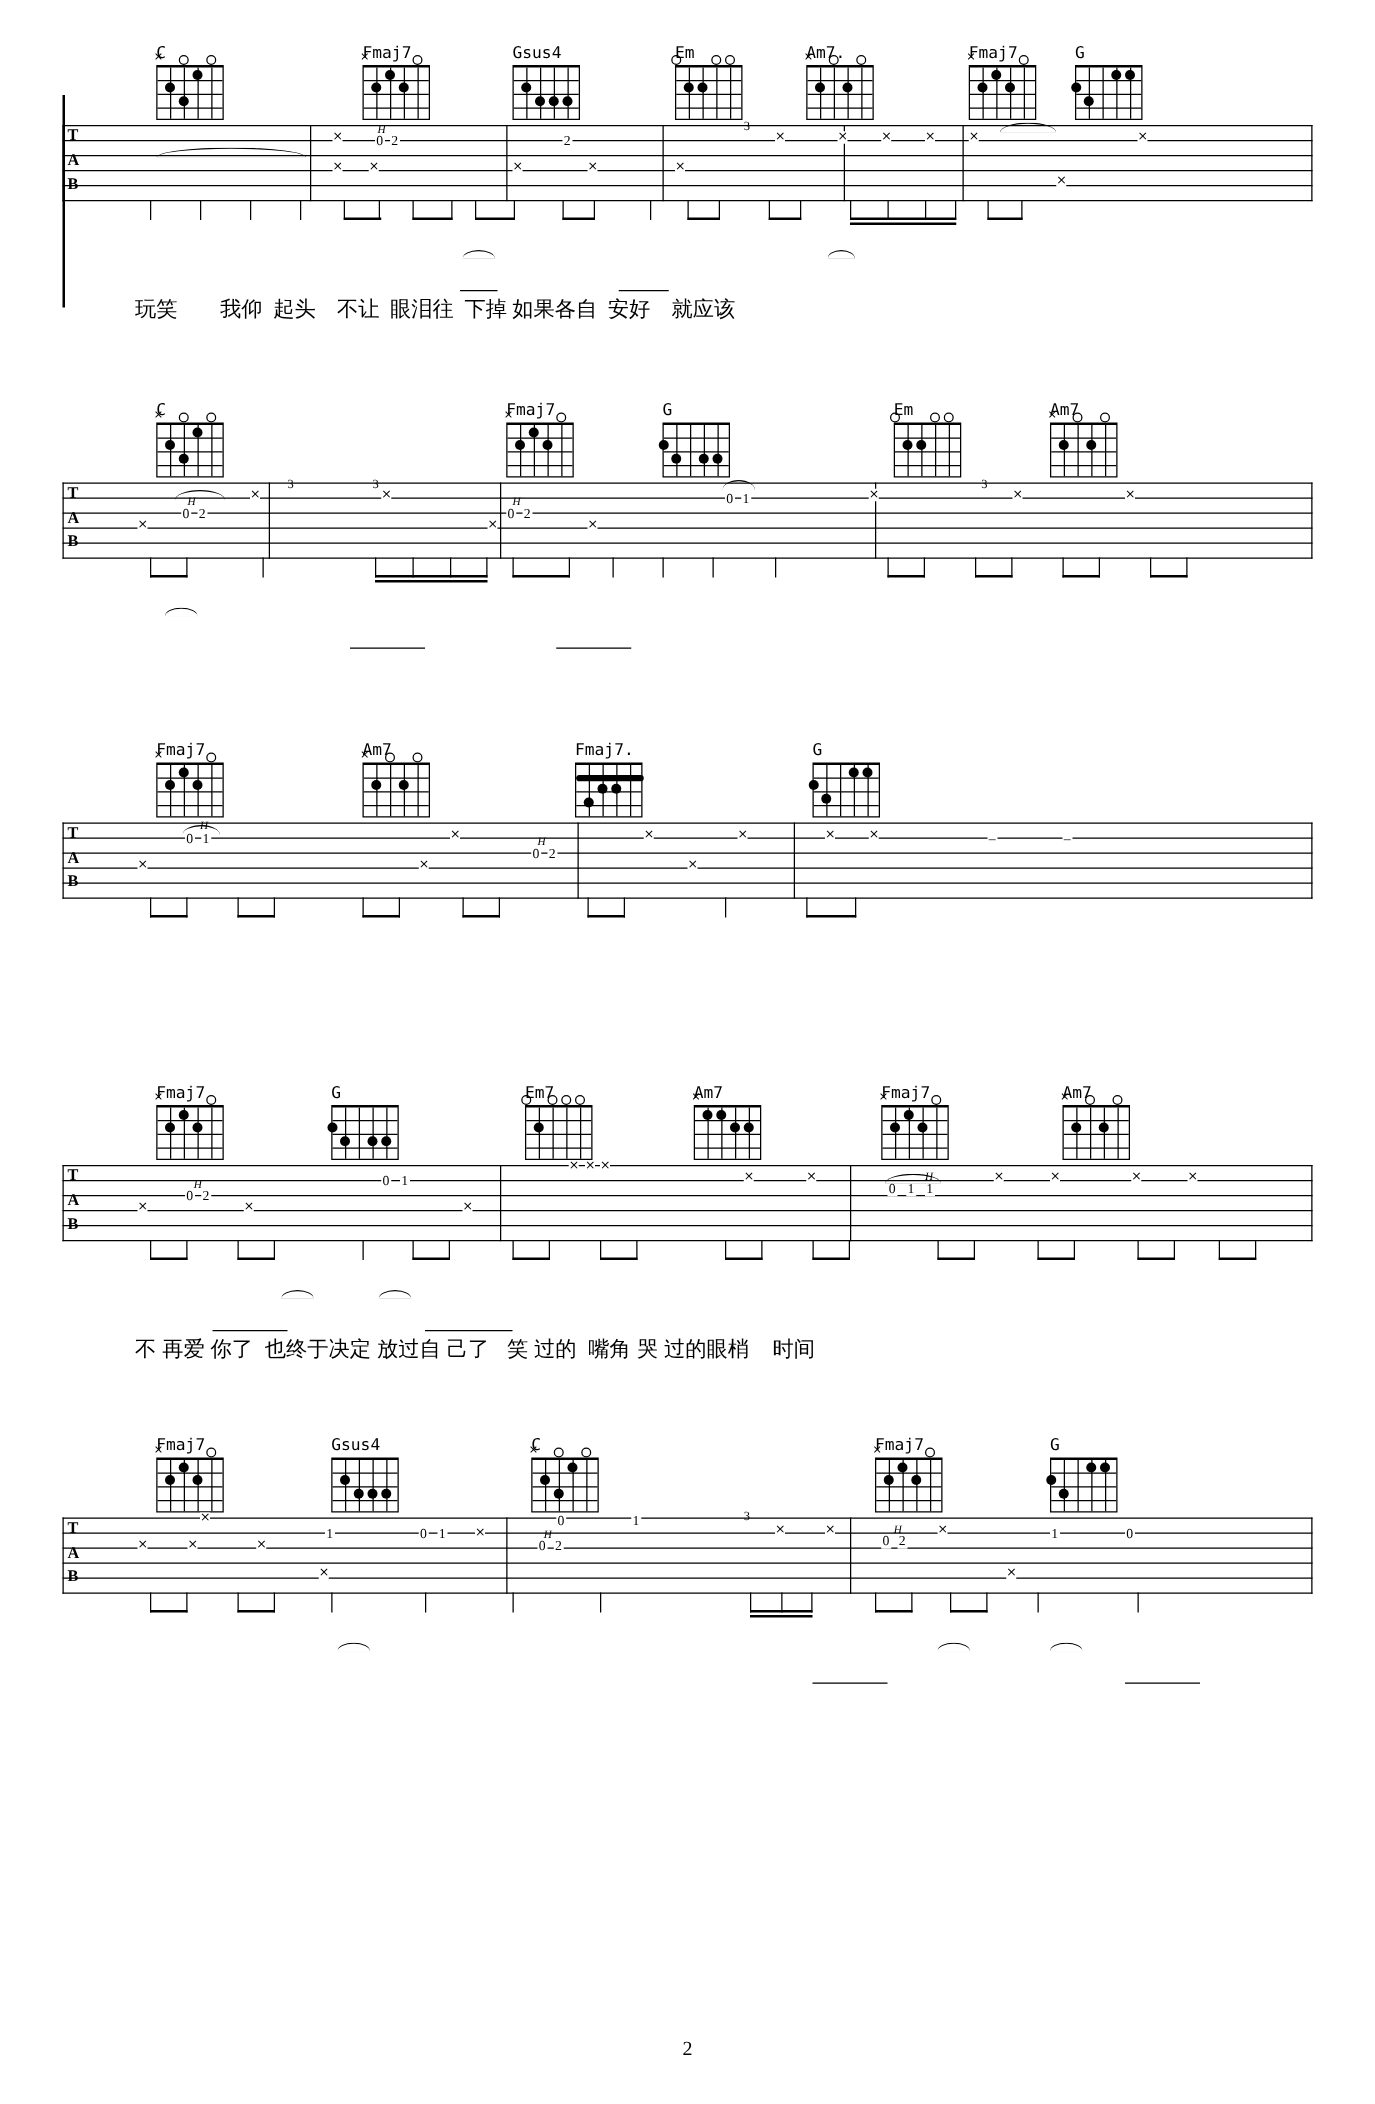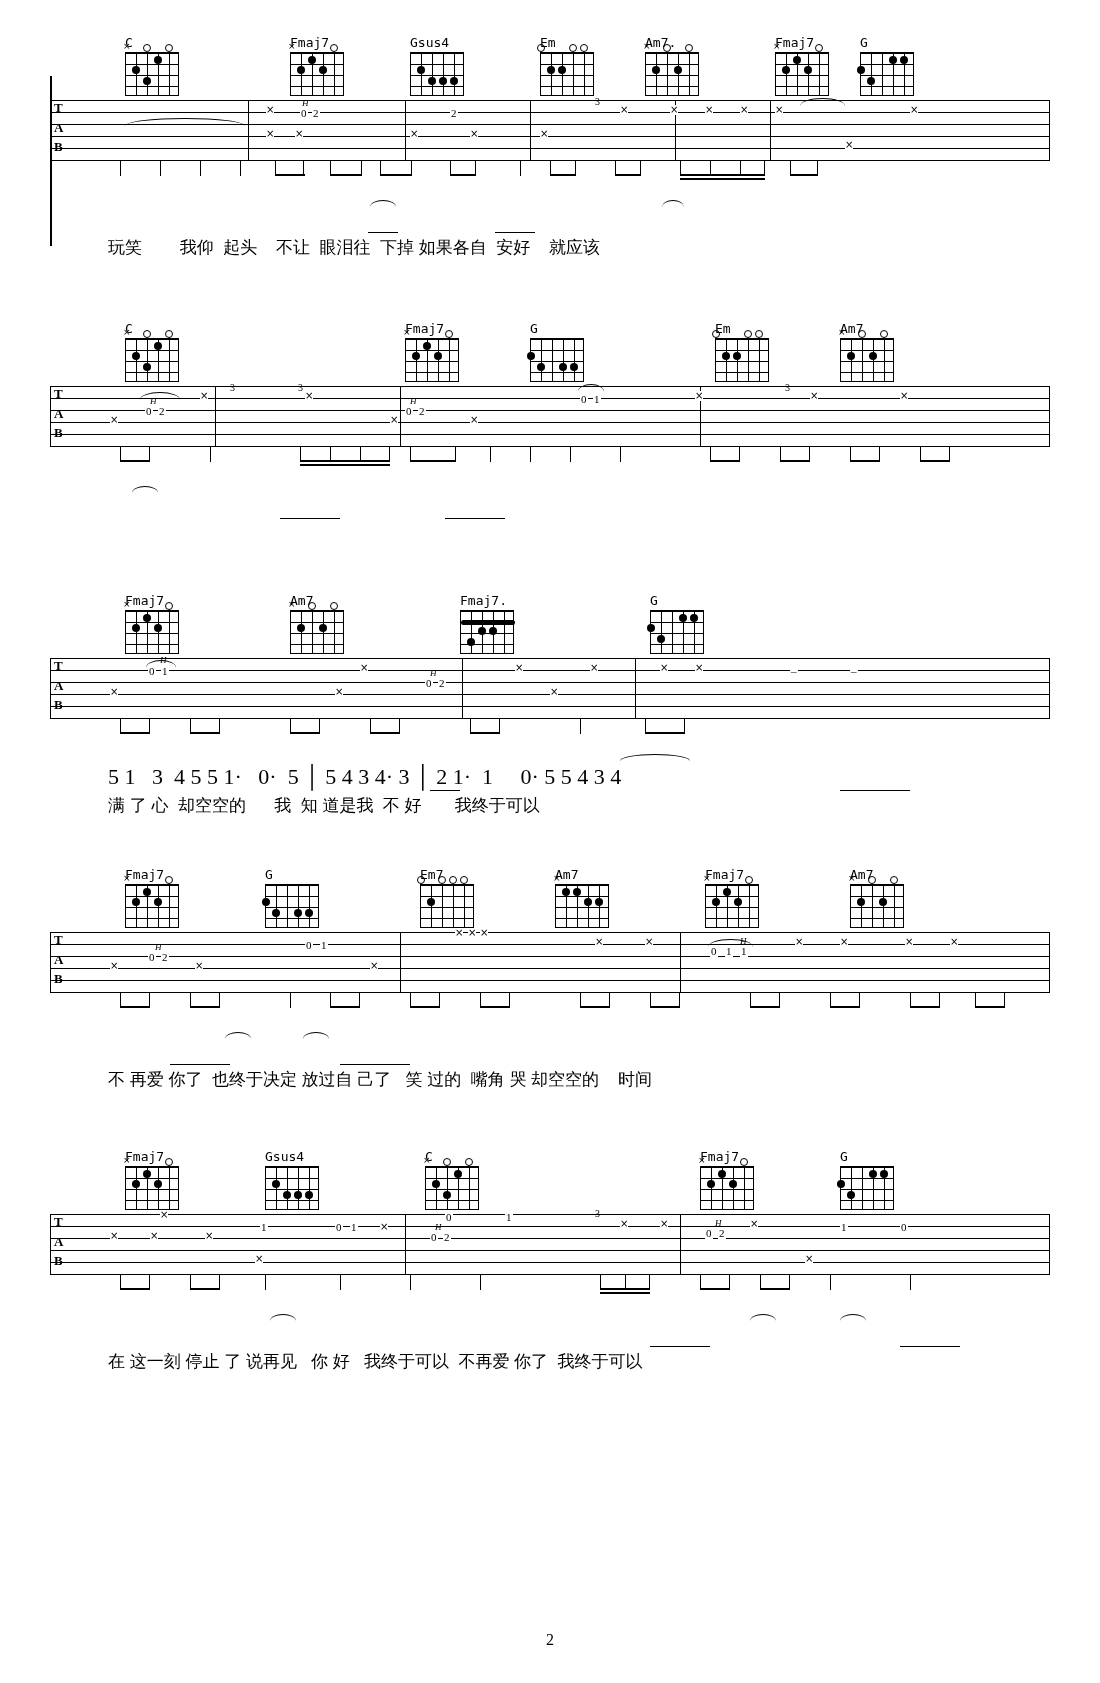--- a/index.html
+++ b/index.html
@@ -418,21 +418,21 @@
       <div class="stem" style="left:660px;top:60px"></div>
       <div class="stem" style="left:690px;top:60px"></div>
       <div class="stem" style="left:714px;top:60px"></div>
       <div class="stem" style="left:740px;top:60px"></div>
       <div class="beam" style="left:740px;top:74px;width:28px"></div>
       <div class="stem" style="left:767px;top:60px"></div>
     </div>
 
     <div class="melody" style="margin-top:18px;">
       <div class="leftbrace" style="left:0px;top:-128px;height:170px;"></div>
-      <div class="lyrics" style="left:58px;">玩笑        我仰  起头    不让  眼泪往  下掉 如果各自  安好    就应该</div>
+      <div class="lyrics" style="left:58px;font-family:Liberation Serif, serif;">玩笑        我仰  起头    不让  眼泪往  下掉 如果各自  安好    就应该</div>
       <div class="mslur" style="left:320px;top:-4px;width:26px"></div>
       <div class="mslur" style="left:612px;top:-4px;width:22px"></div>
       <div class="underline1" style="left:318px;top:28px;width:30px"></div>
       <div class="underline1" style="left:445px;top:28px;width:40px"></div>
     </div>
   </div>
 
   <div class="system" style="position:absolute;left:50px;top:322px;">
 
     <div class="chords">
@@ -717,27 +717,20 @@
       <div class="stem" style="left:349px;top:60px"></div>
       <div class="stem" style="left:420px;top:60px"></div>
       <div class="beam" style="left:420px;top:74px;width:30px"></div>
       <div class="stem" style="left:449px;top:60px"></div>
       <div class="stem" style="left:530px;top:60px"></div>
       <div class="stem" style="left:595px;top:60px"></div>
       <div class="beam" style="left:595px;top:74px;width:40px"></div>
       <div class="stem" style="left:634px;top:60px"></div>
     </div>
 
-    <div class="melody" style="margin-top:18px;">
-      <div class="mline" style="left:58px;">5 1   3  4 5 5 1·   0·  5 │ 5 4 3 4· 3 │ 2 1·  1     0· 5 5 4 3 4</div>
-      <div class="lyrics" style="left:58px;">满 了 心  却空空的      我  知 道是我  不 好       我终于可以</div>
-      <div class="mslur" style="left:570px;top:-8px;width:70px"></div>
-      <div class="underline1" style="left:380px;top:28px;width:30px"></div>
-      <div class="underline1" style="left:790px;top:28px;width:70px"></div>
-    </div>
   </div>
 
   <div class="system" style="position:absolute;left:50px;top:868px;">
 
     <div class="chords">
       <div class="chord" style="left:75px;">
         <div class="cname">Fmaj7</div>
         <div class="grid">
           <div class="v" style="left:10px"></div>
             <div class="v" style="left:21px"></div>
@@ -907,21 +900,21 @@
       <div class="stem" style="left:809px;top:60px"></div>
       <div class="stem" style="left:860px;top:60px"></div>
       <div class="beam" style="left:860px;top:74px;width:30px"></div>
       <div class="stem" style="left:889px;top:60px"></div>
       <div class="stem" style="left:925px;top:60px"></div>
       <div class="beam" style="left:925px;top:74px;width:30px"></div>
       <div class="stem" style="left:954px;top:60px"></div>
     </div>
 
     <div class="melody" style="margin-top:18px;">
-      <div class="lyrics" style="left:58px;">不 再爱 你了  也终于决定 放过自 己了   笑 过的  嘴角 哭 却空空的    时间</div>
+      <div class="lyrics" style="left:58px;">不 再爱 你了  也终于决定 放过自 己了   笑 过的  嘴角 哭 过的眼梢    时间</div>
       <div class="mslur" style="left:175px;top:-4px;width:26px"></div>
       <div class="mslur" style="left:253px;top:-4px;width:26px"></div>
       <div class="underline1" style="left:120px;top:28px;width:60px"></div>
       <div class="underline1" style="left:290px;top:28px;width:70px"></div>
     </div>
   </div>
 
   <div class="system" style="position:absolute;left:50px;top:1150px;">
 
     <div class="chords">
@@ -1070,21 +1063,20 @@
       <div class="beam" style="left:650px;top:74px;width:30px"></div>
       <div class="stem" style="left:679px;top:60px"></div>
       <div class="stem" style="left:710px;top:60px"></div>
       <div class="beam" style="left:710px;top:74px;width:30px"></div>
       <div class="stem" style="left:739px;top:60px"></div>
       <div class="stem" style="left:780px;top:60px"></div>
       <div class="stem" style="left:860px;top:60px"></div>
     </div>
 
     <div class="melody" style="margin-top:18px;">
-      <div class="lyrics" style="left:58px;">在 这一刻 停止 了 说再见   你 好   我终于可以  不再爱 你了  我终于可以</div>
       <div class="mslur" style="left:220px;top:-4px;width:26px"></div>
       <div class="mslur" style="left:700px;top:-4px;width:26px"></div>
       <div class="mslur" style="left:790px;top:-4px;width:26px"></div>
       <div class="underline1" style="left:600px;top:28px;width:60px"></div>
       <div class="underline1" style="left:850px;top:28px;width:60px"></div>
     </div>
   </div>
 
   <div class="pagenum">2</div>
 </div>

